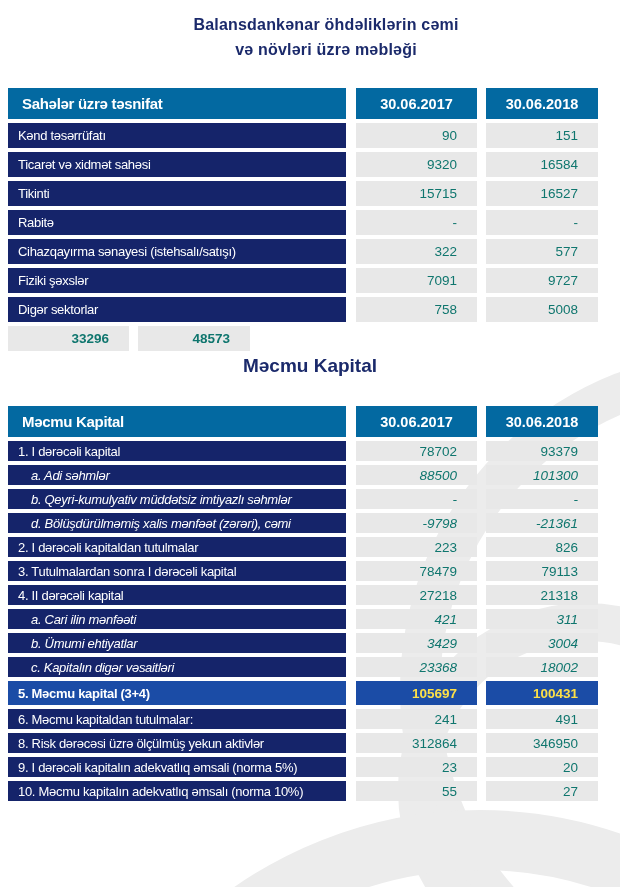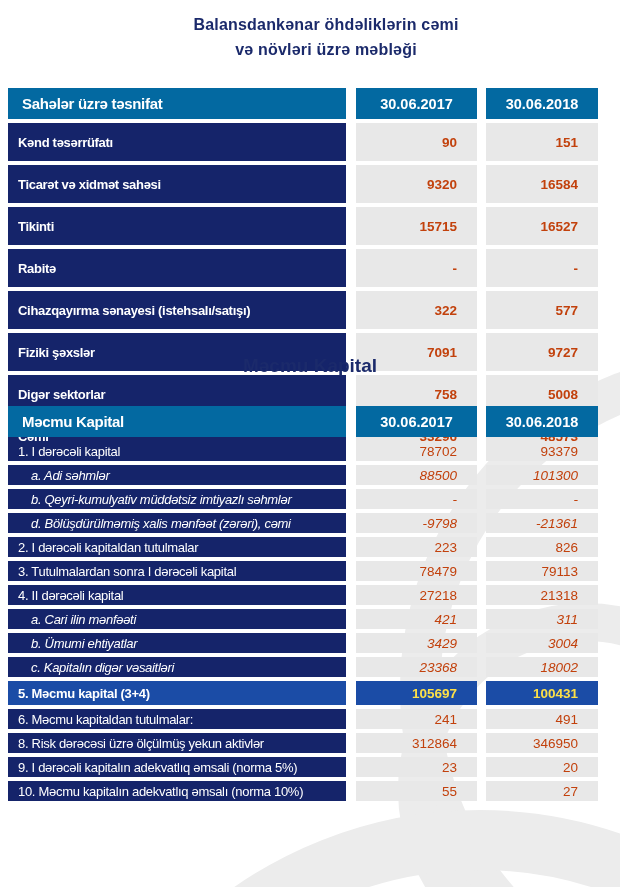--- a/index.html
+++ b/index.html
@@ -21,29 +21,29 @@
 
   .tbl { position:absolute; left:8px; width:590px; z-index:1; }
   #table1 { top:88px; }
   #table2 { top:406px; }
 
   .trow { display:flex; margin-bottom:4px; }
   .cell { display:flex; align-items:center; box-sizing:border-box; }
   .cell.label { width:338px; margin-right:10px; padding-left:10px;
                 background:#15246a; color:#ffffff; font-size:13px; letter-spacing:-0.3px; }
   .cell.num   { width:121px; margin-right:9px; justify-content:flex-end; padding-right:20px;
-                background:#e8e8e8; color:#c2410c; font-size:13.5px; }
+                background:#e8e8e8; color:#0f766e; font-size:13.5px; }
   .cell.num:last-child { width:112px; margin-right:0; }
 
   .thead .cell { height:31px; background:#0369a1; color:#ffffff; font-weight:bold; }
   .thead .cell.label { font-size:15px; padding-left:14px; }
   .thead .cell.num { justify-content:center; padding-right:0; font-size:14.5px; }
 
   .body-row .cell { height:21px; }
-  #table1 .body-row .cell { height:38px;font-weight:bold; }
+  #table1 .body-row .cell { height:25px; }
   #table2 .body-row .cell { height:20px; }
 
   .sub .cell.label { padding-left:23px; font-style:italic; }
   .sub .cell.num { font-style:italic; }
 
   .total .cell.label { font-weight:bold; }
   .total .cell.num { font-weight:bold; }
 
   .highlight .cell { height:24px !important; }
   .highlight .cell.label { background:#1b4ca6; font-weight:bold; }
@@ -101,21 +101,20 @@
           <div class="cell label">Fiziki şəxslər</div>
           <div class="cell num">7091</div>
           <div class="cell num">9727</div>
         </div>
         <div class="trow body-row">
           <div class="cell label">Digər sektorlar</div>
           <div class="cell num">758</div>
           <div class="cell num">5008</div>
         </div>
         <div class="trow body-row total">
-          <div class="cell label">Cəmi</div>
           <div class="cell num">33296</div>
           <div class="cell num">48573</div>
         </div>
       </div>
   </div>
 
   <div class="section-title">Məcmu Kapital</div>
 
   <div class="tbl" id="table2">
     <div class="trow thead">

